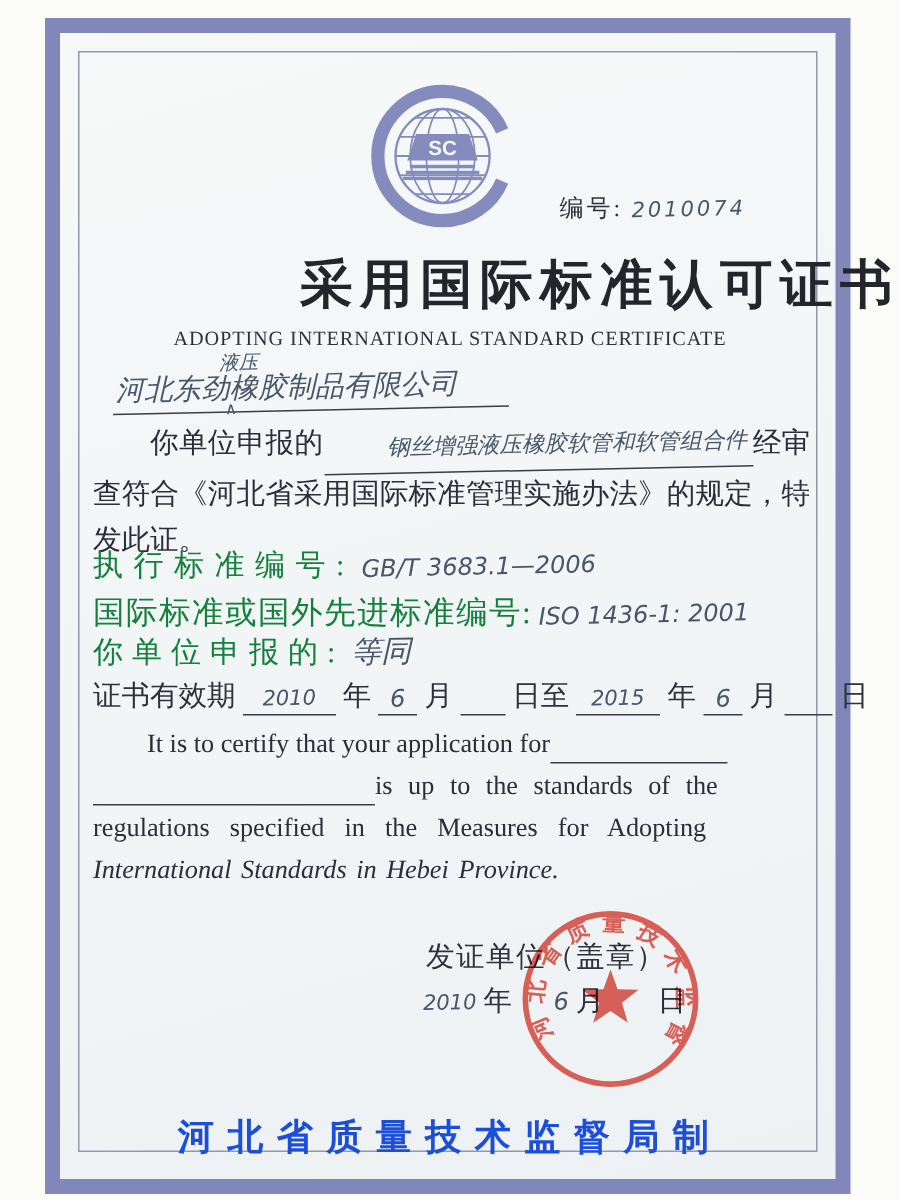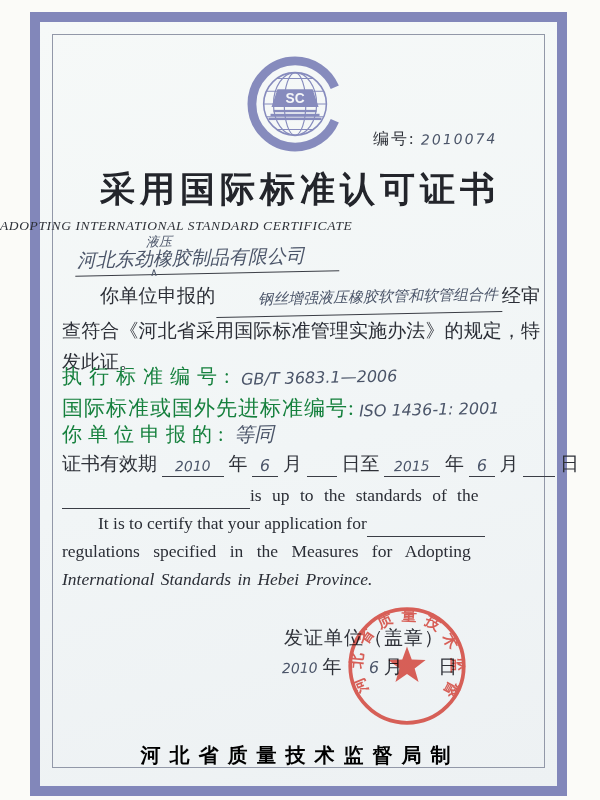--- a/index.html
+++ b/index.html
@@ -15,21 +15,21 @@
     display:inline-block;transform:rotate(-1.2deg);}
   .blank{display:inline-block;border-bottom:1.4px solid #3a3d45;text-align:center;
     vertical-align:bottom;line-height:20px;}
   .title{font-size:35px;font-weight:700;letter-spacing:5px;color:#23252b;white-space:nowrap;}
   .subtitle{font-size:13.5px;letter-spacing:0.6px;color:#2e3138;white-space:nowrap;}
   .para{font-size:19px;line-height:31px;text-align:justify;text-indent:2em;color:#2b2e36;}
   .u-hw{border-bottom:1.4px solid #3a3d45;padding:0 4px 1px 4px;font-size:15px;}
   .fieldlabel{font-size:20px;color:#15803d;}
   .eng{font-size:17.5px;color:#2b2e36;line-height:28px;}
   .seal-svg{mix-blend-mode:multiply;opacity:.84;}
-  .footer{font-size:20px;font-weight:600;letter-spacing:9px;color:#000000;white-space:nowrap;}
+  .footer{font-size:24px;font-weight:600;letter-spacing:9px;color:#1d4ed8;white-space:nowrap;}
 </style>
 </head>
 <body>
 
 <div class="page">
   <div class="frame"></div>
   <div class="innerline"></div>
 
   <div class="abs" style="left:243px;top:55px;width:108px;height:98px;">
     <svg width="108" height="98" viewBox="0 0 110 100">
@@ -60,22 +60,22 @@
         <rect x="26" y="64" width="54" height="2.4" fill="#868bbd"></rect>
       </g>
     </svg>
   </div>
 
   <div class="abs printed" style="left:373px;top:129px;font-size:16px;letter-spacing:2px;">
     <span>编号:</span>
     <span class="hw" style="font-size:14px;">2010074</span>
   </div>
 
-  <div class="abs title" style="left:0;top:166px;width:600px;text-align:center;">采用国际标准认可证书</div>
-  <div class="abs subtitle" style="left:0;top:218px;width:600px;font-style:italic;">ADOPTING INTERNATIONAL STANDARD CERTIFICATE</div>
+  <div class="abs title" style="left:0;top:166px;width:600px;text-align:right;">采用国际标准认可证书</div>
+  <div class="abs subtitle" style="left:0;top:218px;width:600px;text-align:center;">ADOPTING INTERNATIONAL STANDARD CERTIFICATE</div>
 
   <div class="abs hw" style="left:146px;top:233px;font-size:13px;">液压</div>
   <div class="abs" style="left:75px;top:245px;">
     <span class="hw" style="font-size:19px;border-bottom:1.4px solid #3a3d45;padding:0 14px 2px 2px;min-width:248px;">河北东劲橡胶制品有限公司</span>
   </div>
   <div class="abs hw" style="left:150px;top:266px;font-size:11px;">∧</div>
 
   <div class="abs para" style="left:62px;top:280px;width:478px;">
     <span>你单位申报的</span><span class="hw u-hw">钢丝增强液压橡胶软管和软管组合件</span><span>经审查符合《河北省采用国际标准管理实施办法》的规定，特发此证。</span>
   </div>
@@ -103,25 +103,25 @@
     <span>日至</span>
     <span class="blank" style="width:56px;"><span class="hw" style="font-size:14px;">2015</span></span>
     <span>年</span>
     <span class="blank" style="width:26px;"><span class="hw" style="font-size:16px;">6</span></span>
     <span>月</span>
     <span class="blank" style="width:32px;"></span>
     <span>日</span>
   </div>
 
   <div class="abs eng" style="left:62px;top:481px;width:478px;">
+    <div style="padding-left:36px;">
+      <span>It is to certify that your application for</span><span class="blank" style="width:118px;"></span>
+    </div>
     <div>
       <span class="blank" style="width:188px;"></span><span style="word-spacing:6px;">is up to the standards of the</span>
-    </div>
-    <div style="padding-left:36px;">
-      <span>It is to certify that your application for</span><span class="blank" style="width:118px;"></span>
     </div>
     <div style="word-spacing:9px;">
       <span>regulations specified in the</span>
       <span style="">Measures for Adopting</span>
     </div>
     <div style="font-style:italic;word-spacing:2px;">
       <span>International Standards in Hebei Province.</span>
     </div>
   </div>
 

